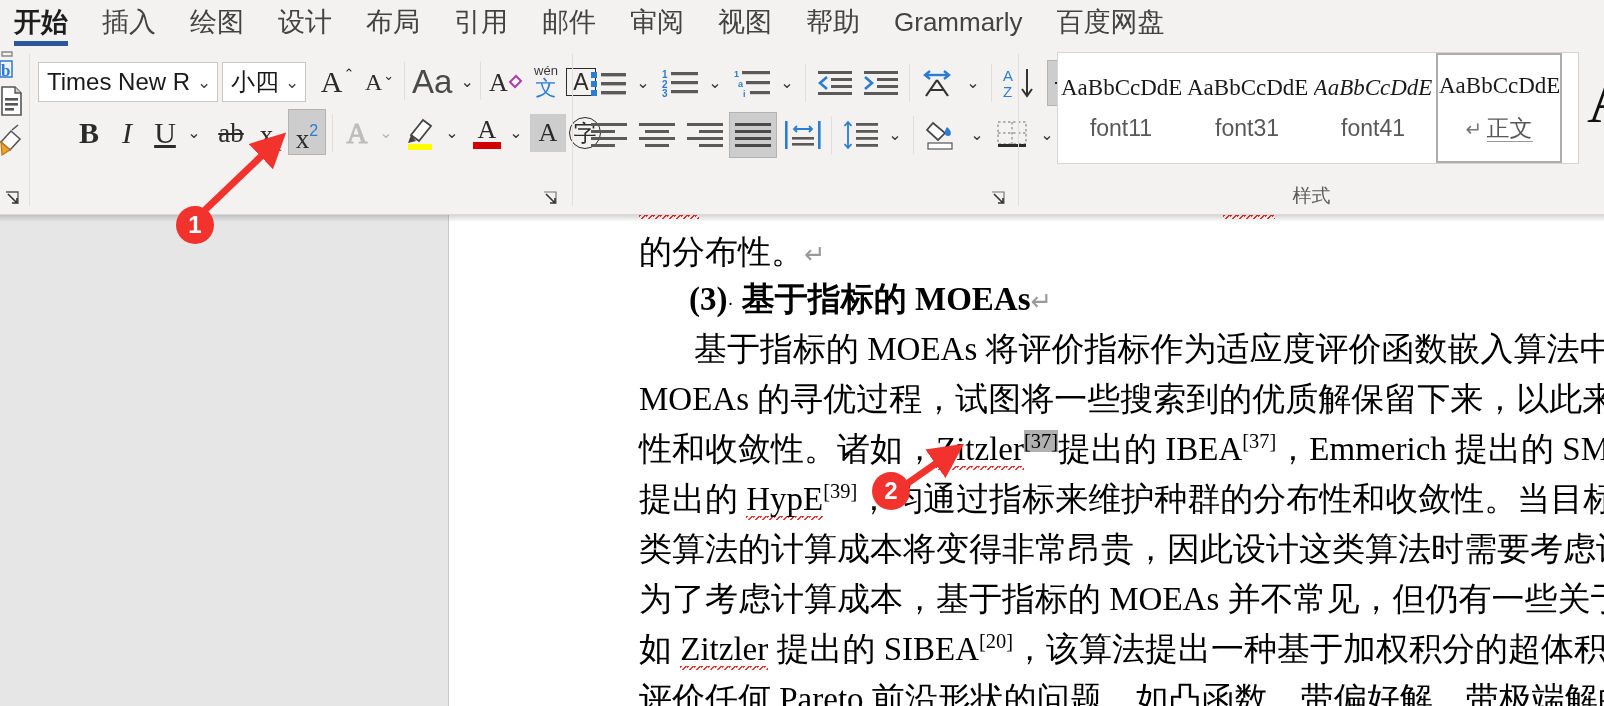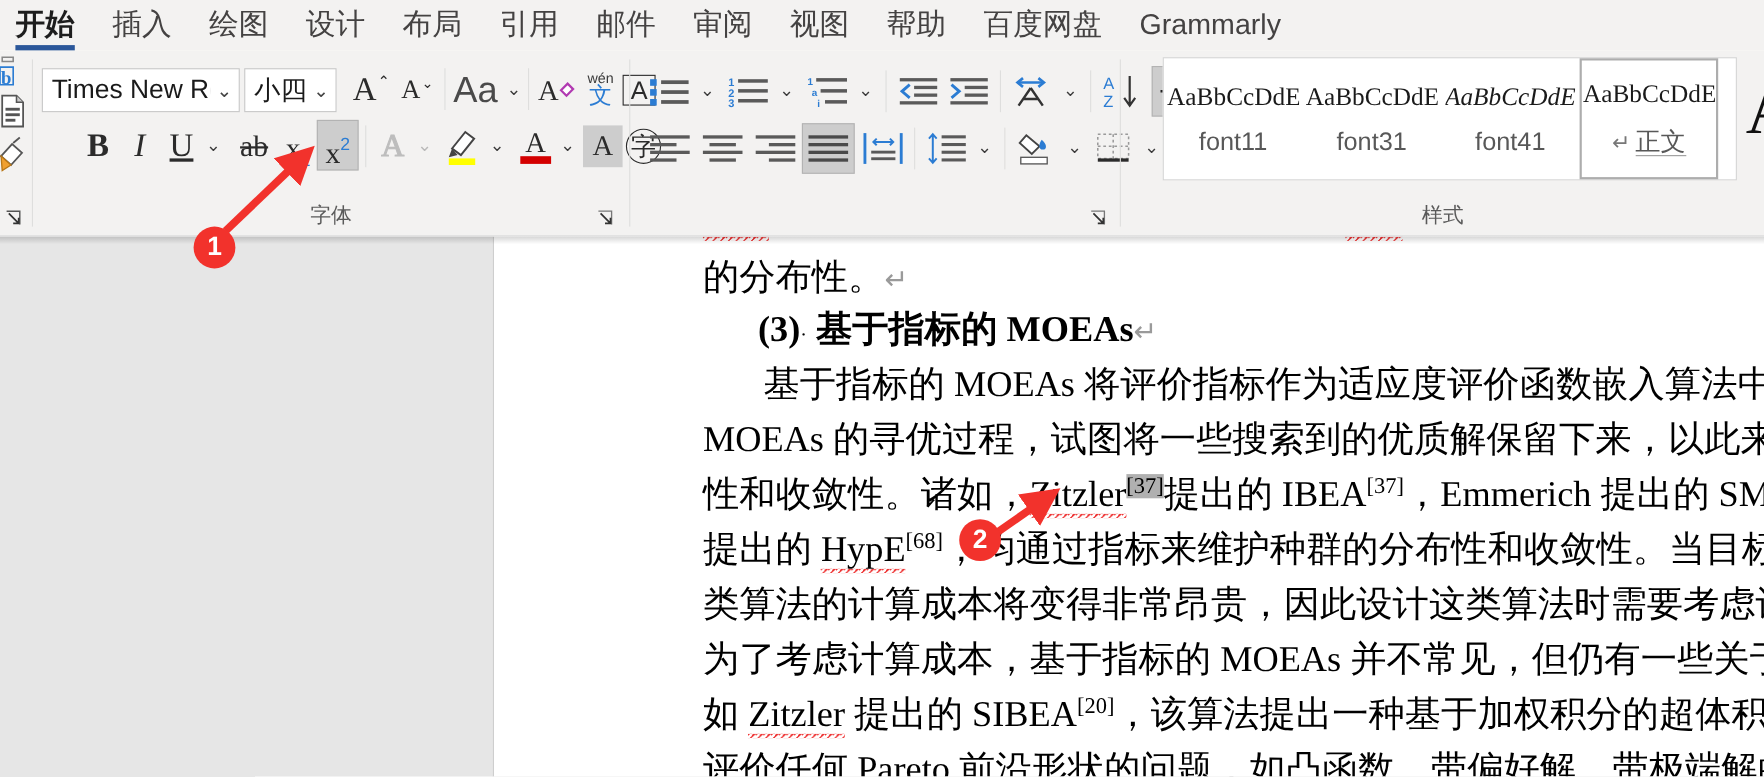--- a/index.html
+++ b/index.html
@@ -182,22 +182,22 @@
     </div>
     <div class="tab"><span>插入</span></div>
     <div class="tab"><span>绘图</span></div>
     <div class="tab"><span>设计</span></div>
     <div class="tab"><span>布局</span></div>
     <div class="tab"><span>引用</span></div>
     <div class="tab"><span>邮件</span></div>
     <div class="tab"><span>审阅</span></div>
     <div class="tab"><span>视图</span></div>
     <div class="tab"><span>帮助</span></div>
+    <div class="tab latin"><span>Grammarly</span></div>
     <div class="tab"><span>百度网盘</span></div>
-    <div class="tab latin"><span>Grammarly</span></div>
   </div>
 
   <div class="ribbon">
 
     <div class="grp" style="left:0;width:28px;">
       <div class="clip-ic" style="top:4px;">
         <svg width="26" height="30" viewBox="0 0 26 30">
           <path d="M4 2 h10 v4 h-10 z" fill="none" stroke="#888" stroke-width="1.4"></path>
           <text x="3" y="26" font-family="Liberation Serif, serif" font-size="17" font-weight="bold" fill="#2b7cd3">b</text>
           <path d="M2 11 h12 v16 h-12 z" fill="none" stroke="#2b7cd3" stroke-width="1.5"></path>
@@ -326,21 +326,20 @@
         <span class="caret">⌄</span>
       </div>
 
       <div class="btn" style="left:500px;top:68px;width:36px;height:38px;background:#cdcdcd;">
         <span style="font-family:'Liberation Serif',serif;font-size:26px;">A</span>
       </div>
       <div class="btn" style="left:536px;top:68px;width:38px;height:38px;">
         <span style="font-size:23px;border:1.6px solid #2b2b2b;border-radius:50%;width:32px;height:32px;display:flex;align-items:center;justify-content:center;line-height:1;">字</span>
       </div>
 
-      <div class="grp-label">字体</div>
       <div class="dialog-launcher" style="right:12px;">
         <svg width="18" height="18" viewBox="0 0 18 18">
           <path d="M3 3 h12 v12" fill="none" stroke="#777" stroke-width="1.2"></path>
           <path d="M5 5 L14 14 M14 9 v5 h-5" fill="none" stroke="#333" stroke-width="1.6"></path>
         </svg>
       </div>
     </div>
     <div class="grp-sep" style="left:572px;"></div>
 
     <div class="grp" style="left:573px;width:445px;">
@@ -561,21 +560,21 @@
       <div class="doctext">
 
         <div class="topsq" style="left:190px;top:0;width:60px;"></div>
         <div class="topsq" style="left:774px;top:0;width:52px;"></div>
 
         <div class="line" style="top: 15px;">的分布性。<span class="pilcrow">↵</span></div>
         <div class="line indent1" style="top: 62px;"><b>(3)</b><span style="font-size:0.55em">·</span><b> 基于指标的 MOEAs</b><span class="pilcrow">↵</span></div>
         <div class="line indent2" style="top: 112px;">基于指标的 MOEAs 将评价指标作为适应度评价函数嵌入算法中，用</div>
         <div class="line" style="top: 162px;">MOEAs 的寻优过程，试图将一些搜索到的优质解保留下来，以此来维护种群</div>
         <div class="line" style="top: 212px;">性和收敛性。诸如，<span class="sq">Zitzler</span><sup class="sel">[37]</sup>提出的 IBEA<sup>[37]</sup>，Emmerich 提出的 SMS-EMOA</div>
-        <div class="line" style="top: 262px;">提出的 <span class="sq">HypE</span><sup>[68]</sup>，均通过指标来维护种群的分布性和收敛性。当目标数量增加</div>
+        <div class="line" style="top: 262px;">提出的 <span class="sq">HypE</span><sup>[39]</sup>，均通过指标来维护种群的分布性和收敛性。当目标数量增加</div>
         <div class="line" style="top: 312px;">类算法的计算成本将变得非常昂贵，因此设计这类算法时需要考虑计算成本</div>
         <div class="line" style="top: 362px;">为了考虑计算成本，基于指标的 MOEAs 并不常见，但仍有一些关于这类算法</div>
         <div class="line" style="top: 412px;">如 <span class="sq">Zitzler</span> 提出的 SIBEA<sup>[20]</sup>，该算法提出一种基于加权积分的超体积指标，其</div>
         <div class="line" style="top: 462px;">评价任何 Pareto 前沿形状的问题，如凸函数、带偏好解、带极端解的问题等。B</div>
       </div>
     </div>
     <div class="page-shadow"></div>
   </div>
 
   <svg class="anno-svg" style="left:0;top:0;width:1604px;height:706px;">

